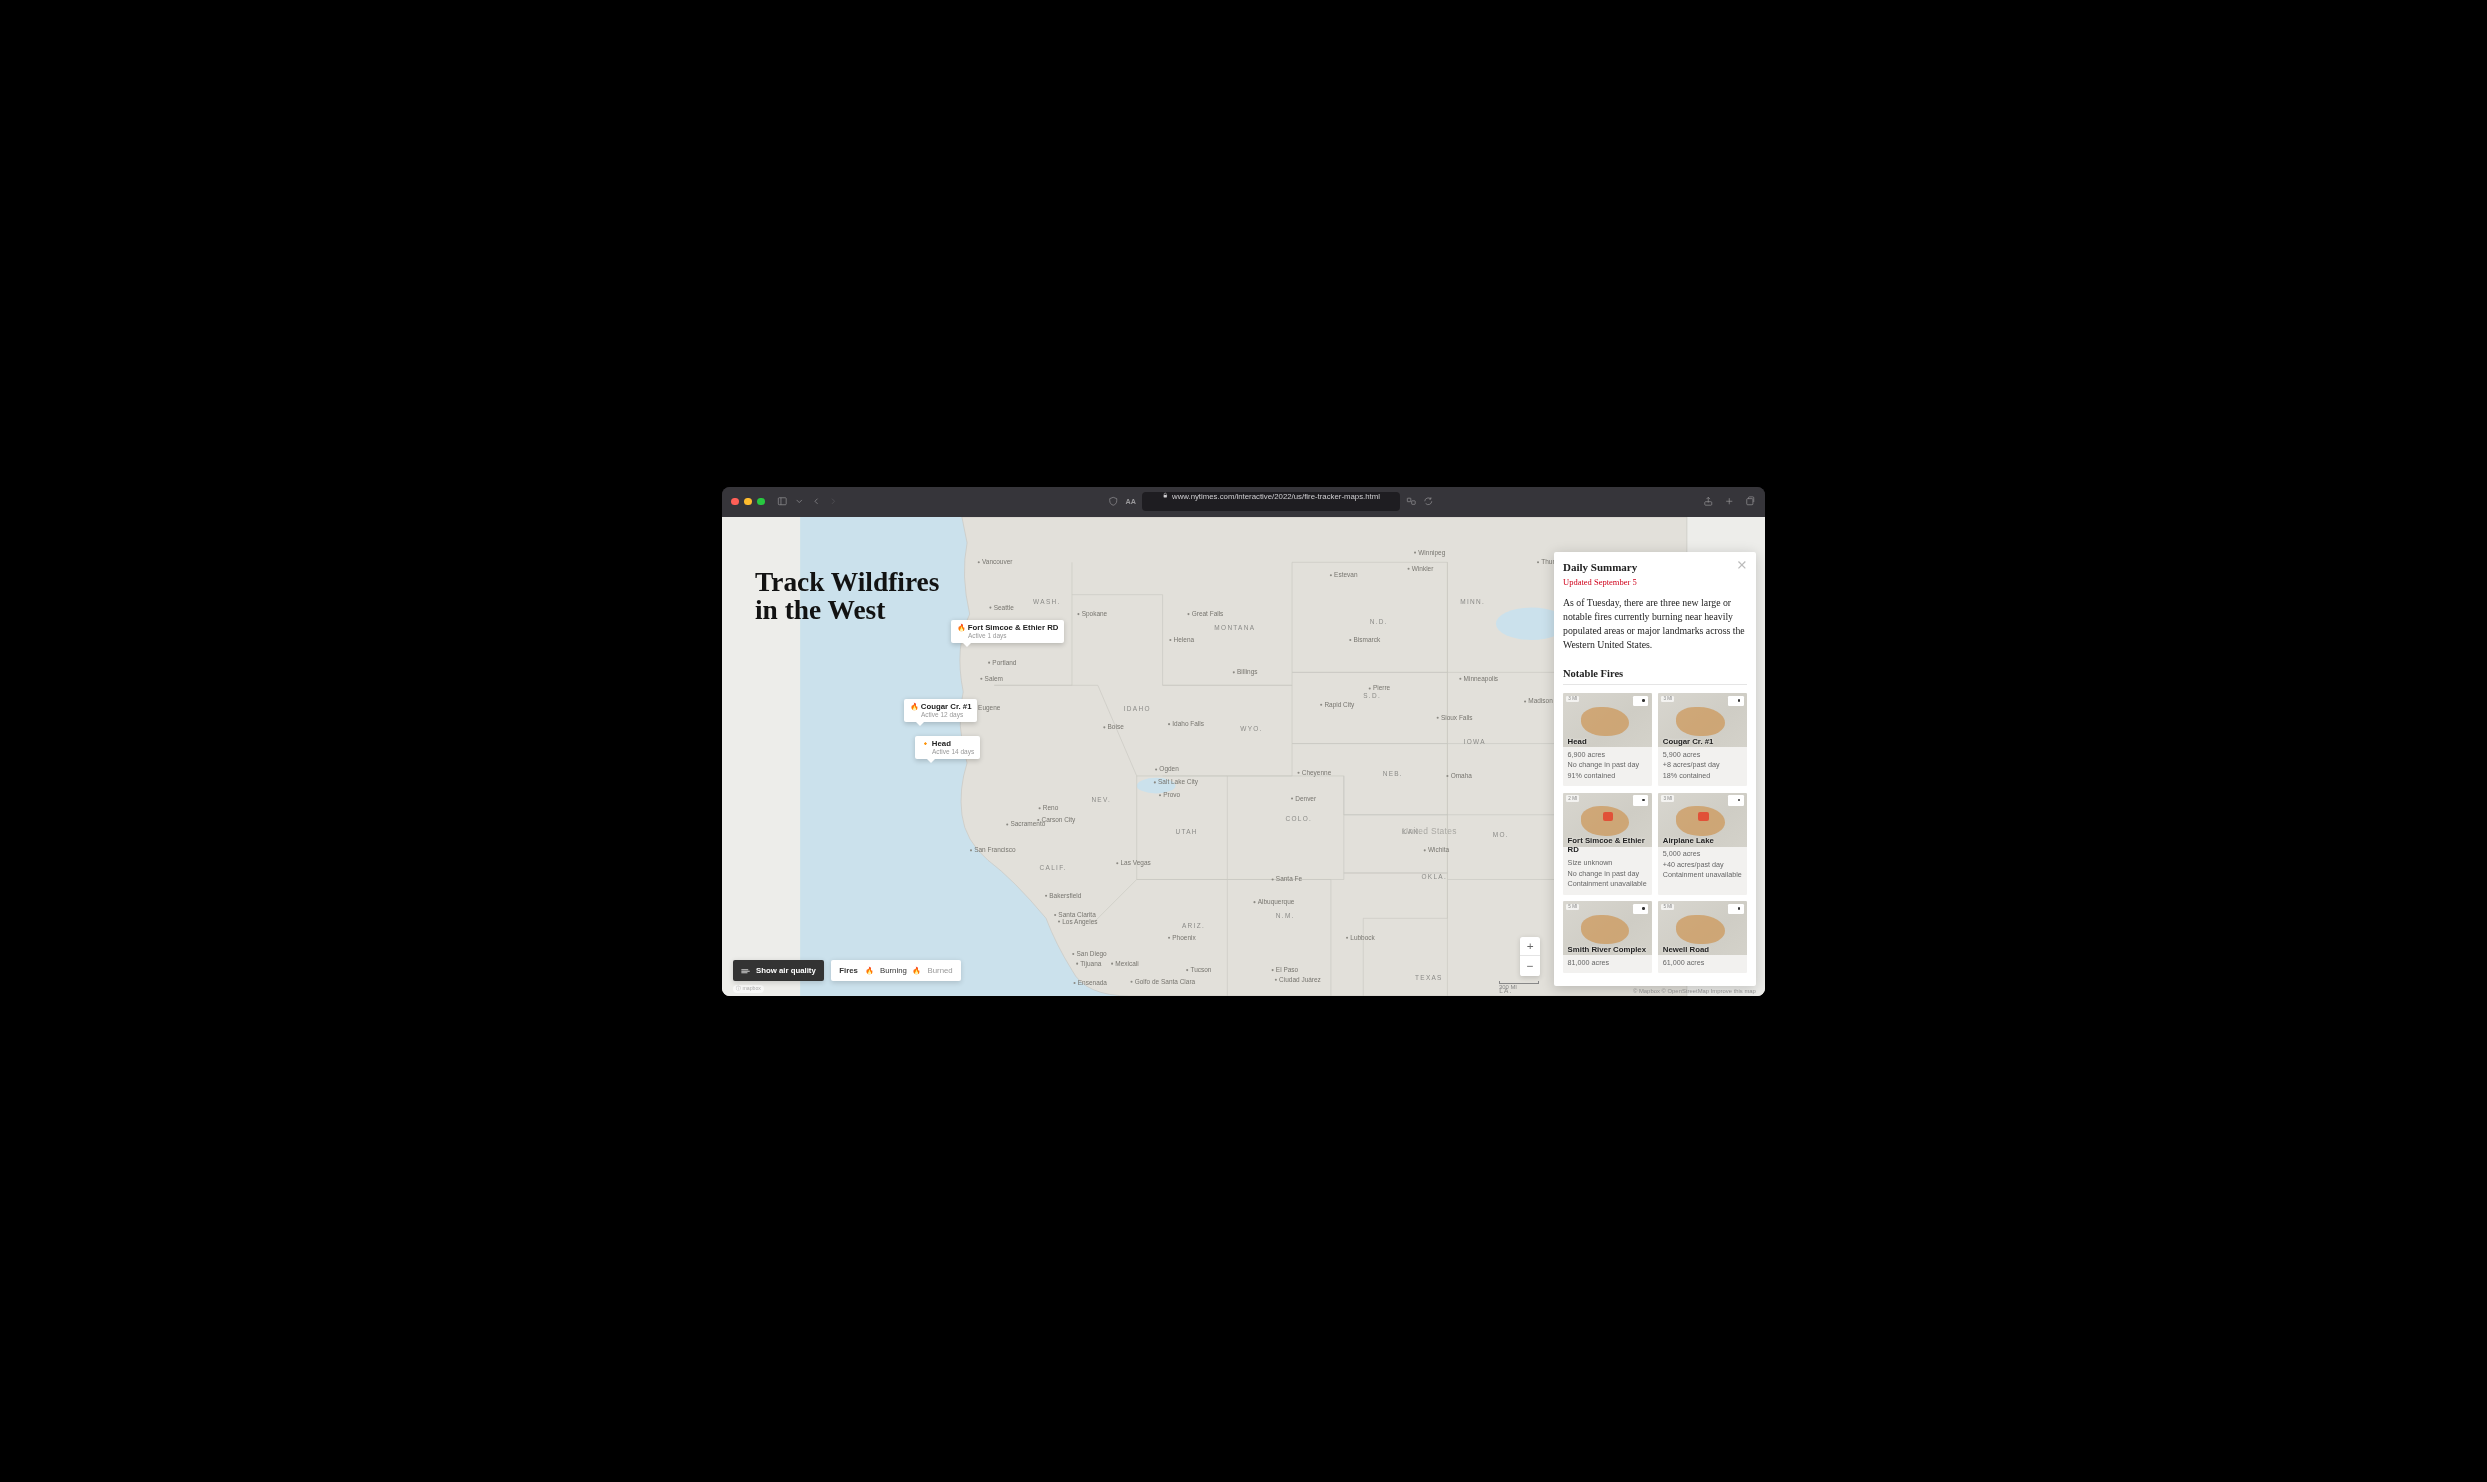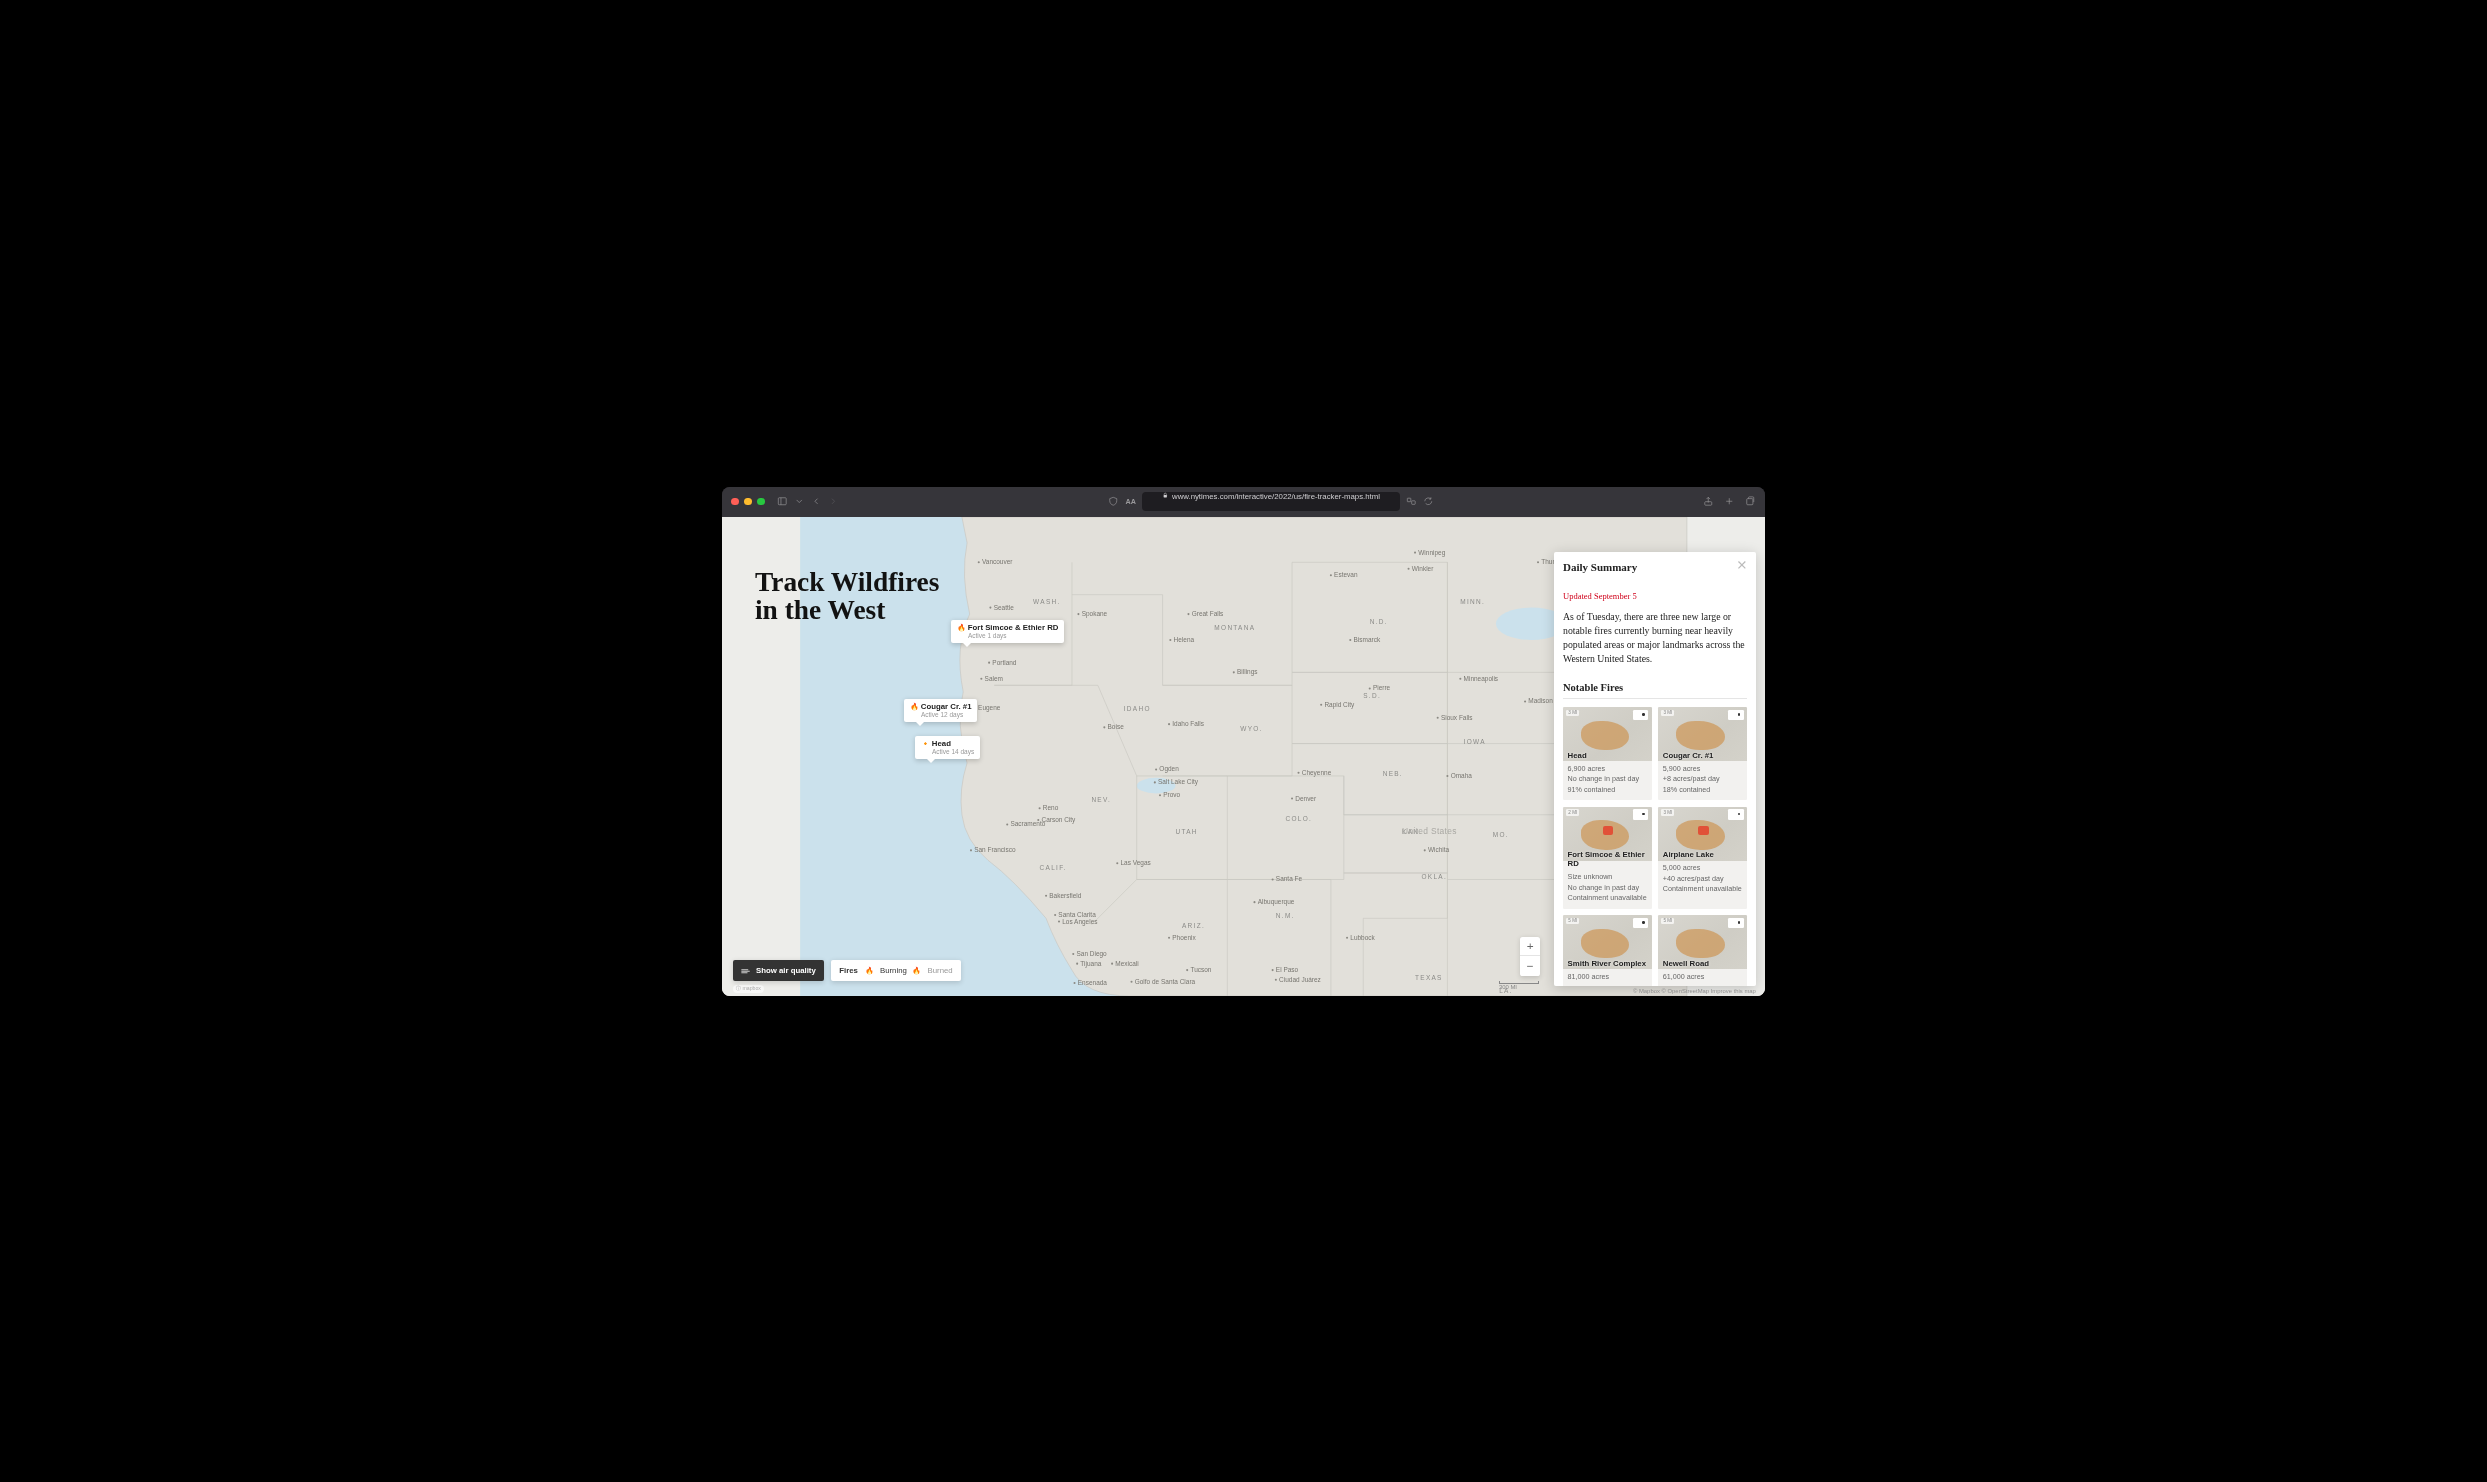--- a/index.html
+++ b/index.html
@@ -40,21 +40,21 @@
 
 .callout { position:absolute; background:#fff; border-radius:2px; padding:3.3px 5.9px 3.9px; box-shadow:0 1.3px 5.2px rgba(0,0,0,.18); font-size:7.8px; z-index:15; }
 .callout .nm { font-weight:700; color:#222; display:flex; align-items:center; gap:2px; }
 .callout .sub { font-size:6.5px; color:#999; padding-left:11px; }
 .callout::after { content:""; position:absolute; left:11.8px; bottom:-4.6px; border:4.6px solid transparent; border-top-color:#fff; border-bottom:none; }
 .fire-emoji { font-size:7.2px; }
 
 .panel { position:absolute; top:35px; right:9.1px; width:202px; bottom:9.1px; background:#fff; border-radius:2px; box-shadow:0 2.6px 13px rgba(0,0,0,.18); z-index:40; overflow-y:auto; padding:9.1px 9.1px 6.5px; }
 .panel::-webkit-scrollbar { width:3.9px; } .panel::-webkit-scrollbar-thumb { background:#d0d0d0; border-radius:2px; }
 .panel .close-icon { position:absolute; top:7.8px; right:7.8px; width:11.8px; height:11.8px; color:#bbb; }
-.panel h2 { font-family:Georgia,serif; font-weight:700; font-size:11px; color:#222; margin-bottom:18px; }
+.panel h2 { font-family:Georgia,serif; font-weight:700; font-size:11px; color:#222; margin-bottom:4px; }
 .panel .updated { color:#d0021b; font-size:8.5px; font-family:Georgia,serif; margin-bottom:9.1px; }
 .panel .summary-text { font-family:Georgia,serif; font-size:9.8px; line-height:1.45; color:#222; margin-bottom:15.7px; }
 .panel h3 { font-family:Georgia,serif; font-weight:700; font-size:10.5px; color:#222; padding-bottom:5.2px; border-bottom:0.7px solid #e5e5e5; margin-bottom:7.8px; }
 
 .cards { display:grid; grid-template-columns:1fr 1fr; gap:6.5px; }
 .card { background:#f2f1ef; border-radius:1.3px; overflow:hidden; cursor:pointer; }
 .card .thumb { height:54px; background:linear-gradient(140deg,#d8d6cf 0%,#cfcdc5 60%,#d4d2ca 100%); position:relative; }
 .card .thumb::before { content:""; position:absolute; left:20%; top:25%; width:55%; height:55%; background:rgba(205,145,75,.65); border-radius:40% 55% 45% 50%; }
 .card .thumb .hot { position:absolute; left:45%; top:35%; width:10.5px; height:9.1px; background:rgba(230,60,40,.8); border-radius:2px; }
 .card .thumb .scale-chip { position:absolute; top:2.6px; left:3.3px; font-size:4.6px; color:#888; background:rgba(255,255,255,.7); padding:0.7px 2px; border-radius:1.3px; }

